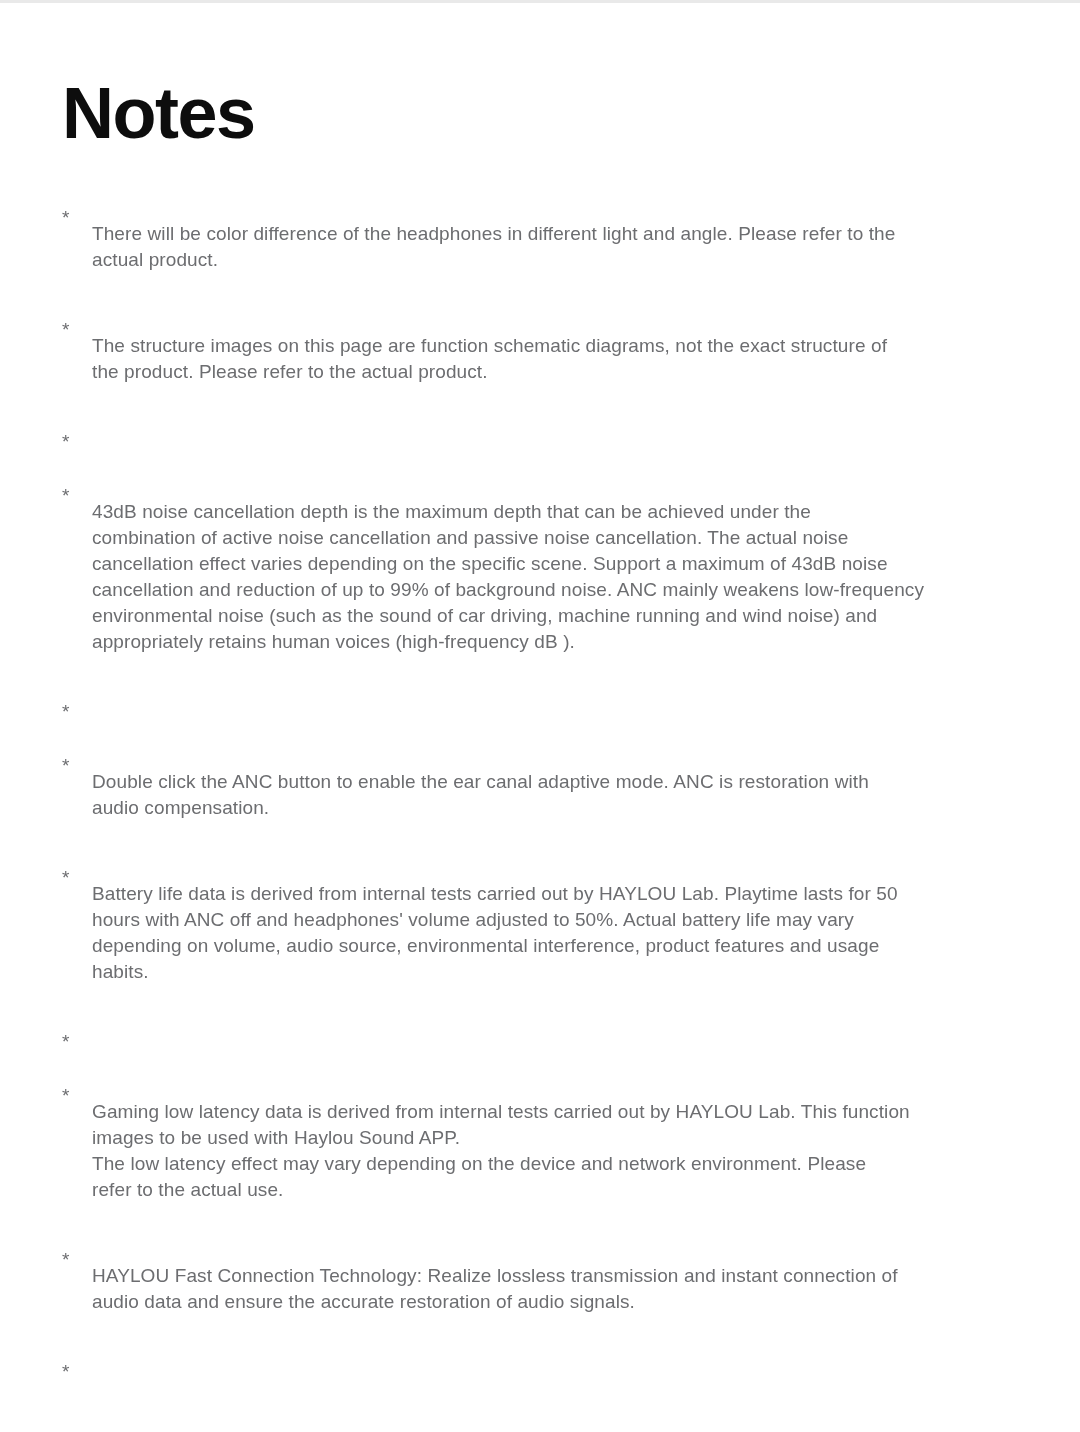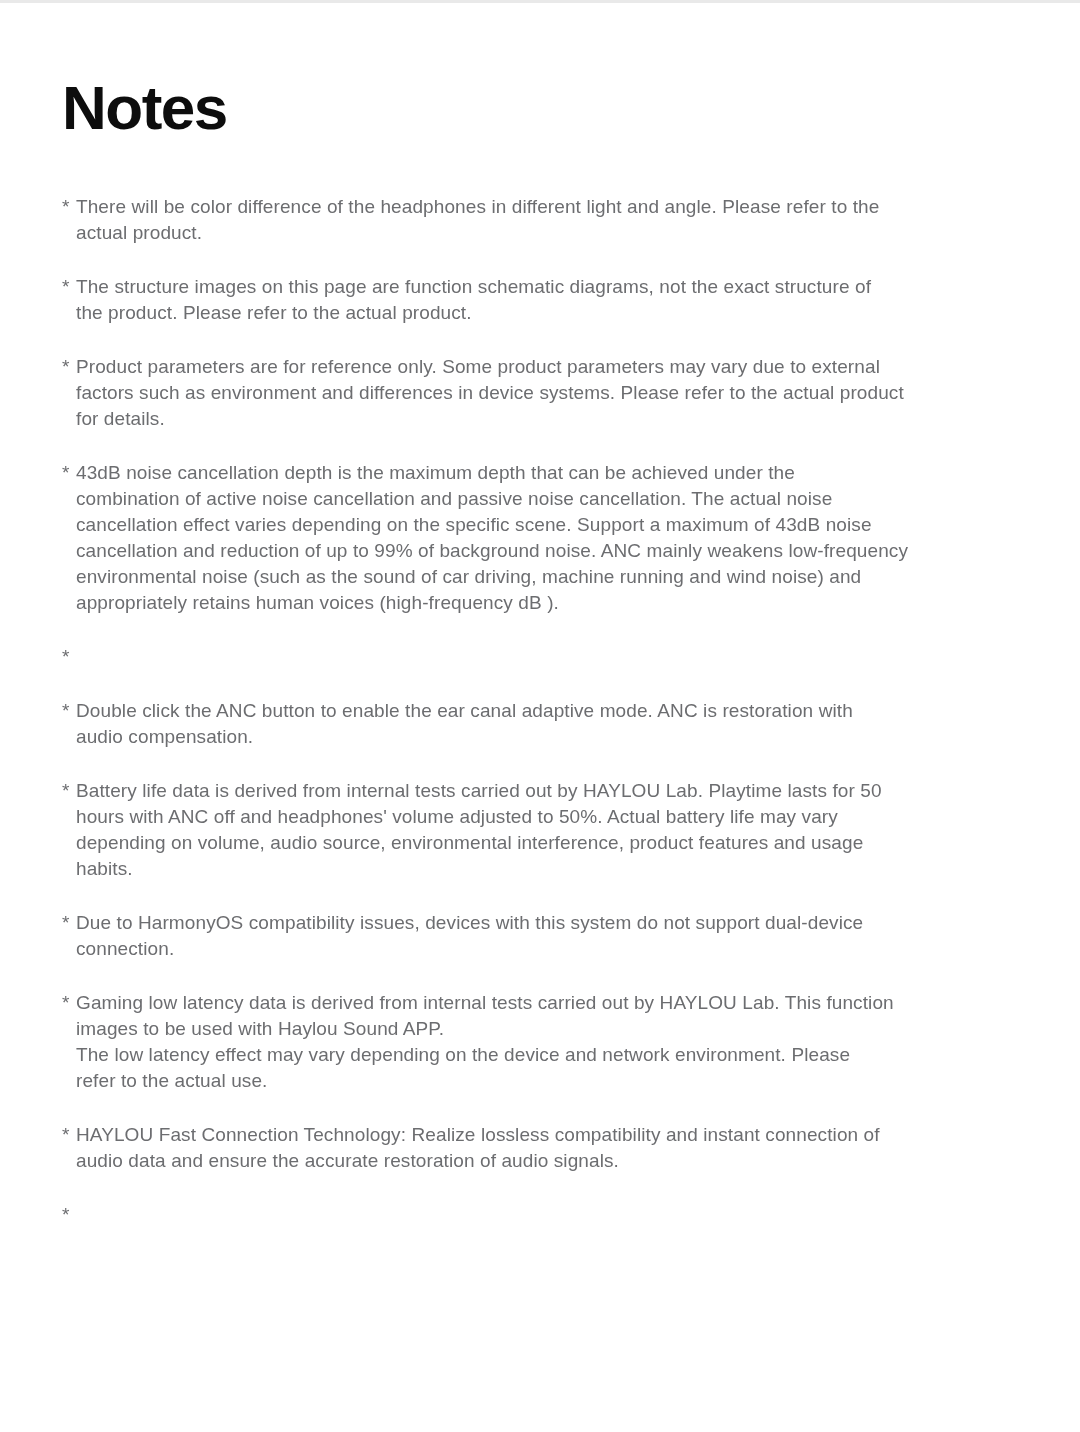--- a/index.html
+++ b/index.html
@@ -20,21 +20,21 @@
   .top-divider {
     width: 1080px;
     height: 3px;
     background: var(--divider-color);
   }
   .page {
     padding: 72px 40px 0 62px;
   }
   .page-title {
     margin: 0 0 52px 0;
-    font-size: 62px;
+    font-size: 72px;
     line-height: 1.08;
     font-weight: 900;
     letter-spacing: -1.5px;
     color: var(--title-color);
   }
   .notes-list { width: 100%; }
   .note {
     display: flex;
     align-items: flex-start;
     margin: 0 0 28px 0;
@@ -42,21 +42,21 @@
     font-size: 19px;
     line-height: 26px;
     letter-spacing: 0.1px;
   }
   .note .asterisk {
     flex: 0 0 auto;
     width: 14px;
     color: var(--body-color);
   }
   .note .note-text {
-    margin: 0;
+    margin: 16px;
     white-space: pre-line;
     max-width: 966px;
   }
 </style>
 </head>
 <body>
 
 <div class="top-divider"></div>
 
 <main class="page">
@@ -69,23 +69,20 @@
   </div>
 
   <div class="note">
     <span class="asterisk">*</span>
     <p class="note-text">The structure images on this page are function schematic diagrams, not the exact structure of
 the product. Please refer to the actual product.</p>
   </div>
 
   <div class="note">
     <span class="asterisk">*</span>
-    <p class="note-text">Product parameters are for reference only. Some product parameters may vary due to external
-factors such as environment and differences in device systems. Please refer to the actual product
-for details.</p>
   </div>
 
   <div class="note">
     <span class="asterisk">*</span>
     <p class="note-text">43dB noise cancellation depth is the maximum depth that can be achieved under the
 combination of active noise cancellation and passive noise cancellation. The actual noise
 cancellation effect varies depending on the specific scene. Support a maximum of 43dB noise
 cancellation and reduction of up to 99% of background noise. ANC mainly weakens low-frequency
 environmental noise (such as the sound of car driving, machine running and wind noise) and
 appropriately retains human voices (high-frequency dB ).</p>
@@ -104,35 +101,33 @@
   <div class="note">
     <span class="asterisk">*</span>
     <p class="note-text">Battery life data is derived from internal tests carried out by HAYLOU Lab. Playtime lasts for 50
 hours with ANC off and headphones' volume adjusted to 50%. Actual battery life may vary
 depending on volume, audio source, environmental interference, product features and usage
 habits.</p>
   </div>
 
   <div class="note">
     <span class="asterisk">*</span>
-    <p class="note-text">Due to HarmonyOS compatibility issues, devices with this system do not support dual-device
-connection.</p>
   </div>
 
   <div class="note">
     <span class="asterisk">*</span>
     <p class="note-text">Gaming low latency data is derived from internal tests carried out by HAYLOU Lab. This function
 images to be used with Haylou Sound APP.
 The low latency effect may vary depending on the device and network environment. Please
 refer to the actual use.</p>
   </div>
 
   <div class="note">
     <span class="asterisk">*</span>
-    <p class="note-text">HAYLOU Fast Connection Technology: Realize lossless compatibility and instant connection of
+    <p class="note-text">HAYLOU Fast Connection Technology: Realize lossless transmission and instant connection of
 audio data and ensure the accurate restoration of audio signals.</p>
   </div>
 
   <div class="note">
     <span class="asterisk">*</span>
   </div>
 </div>
 </main>
 
 </body></html>

